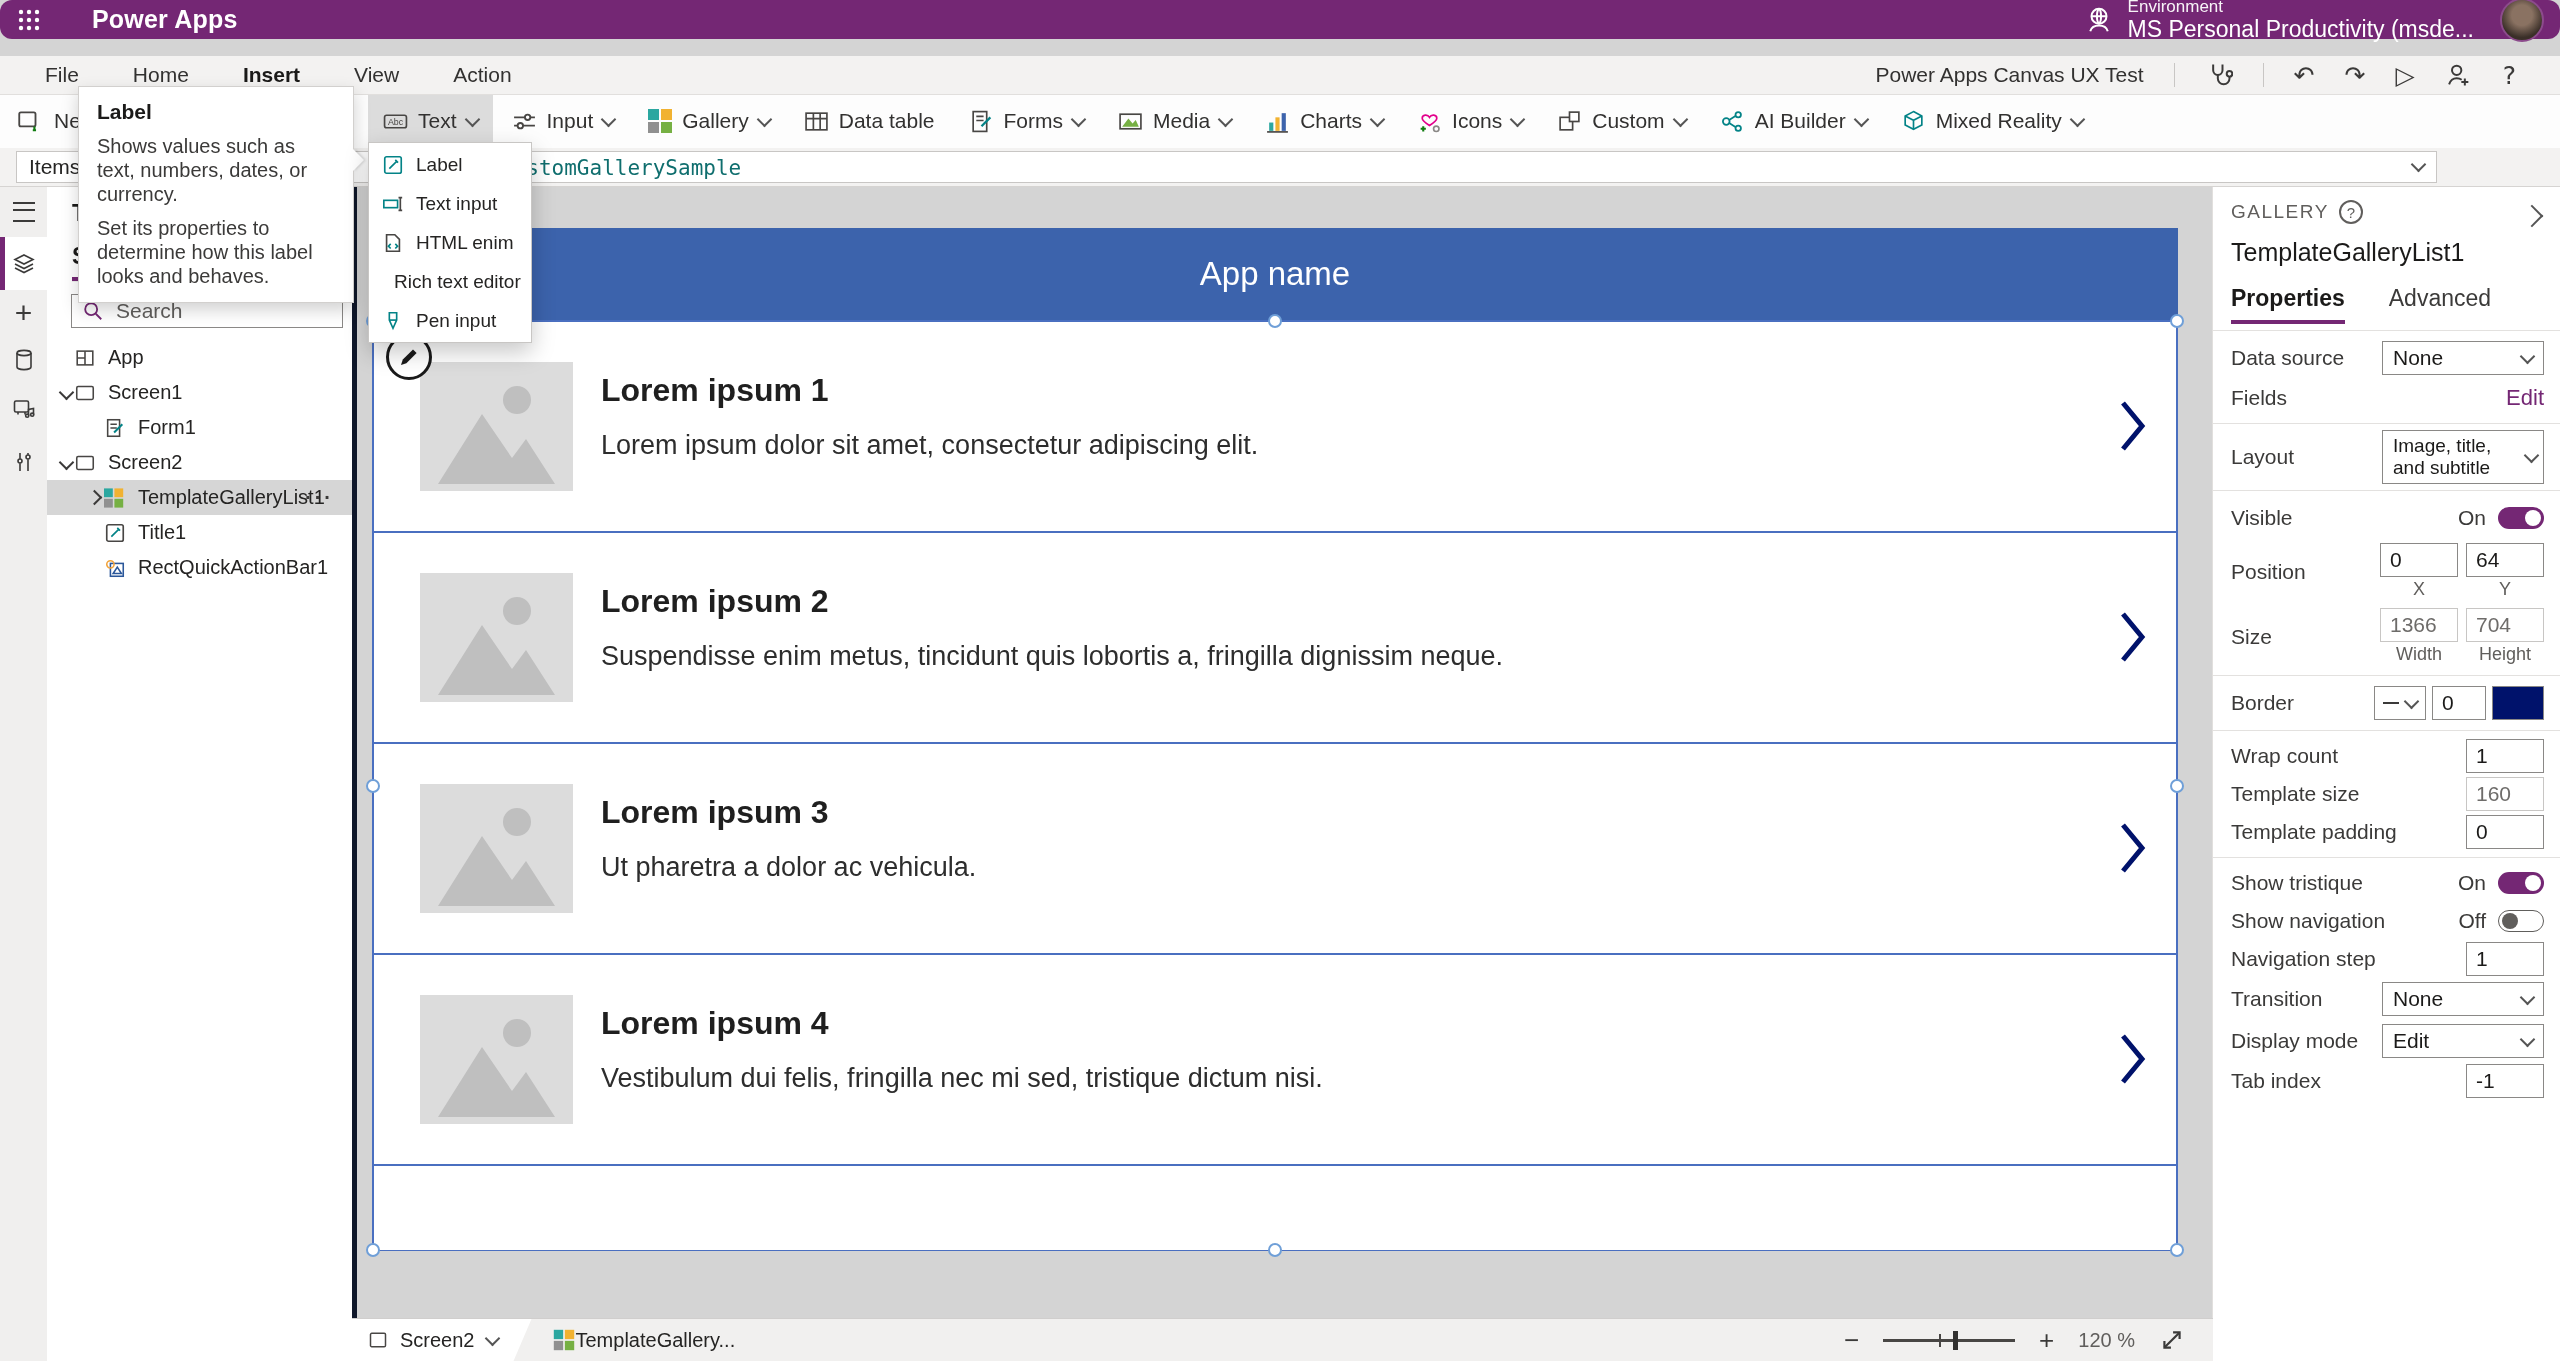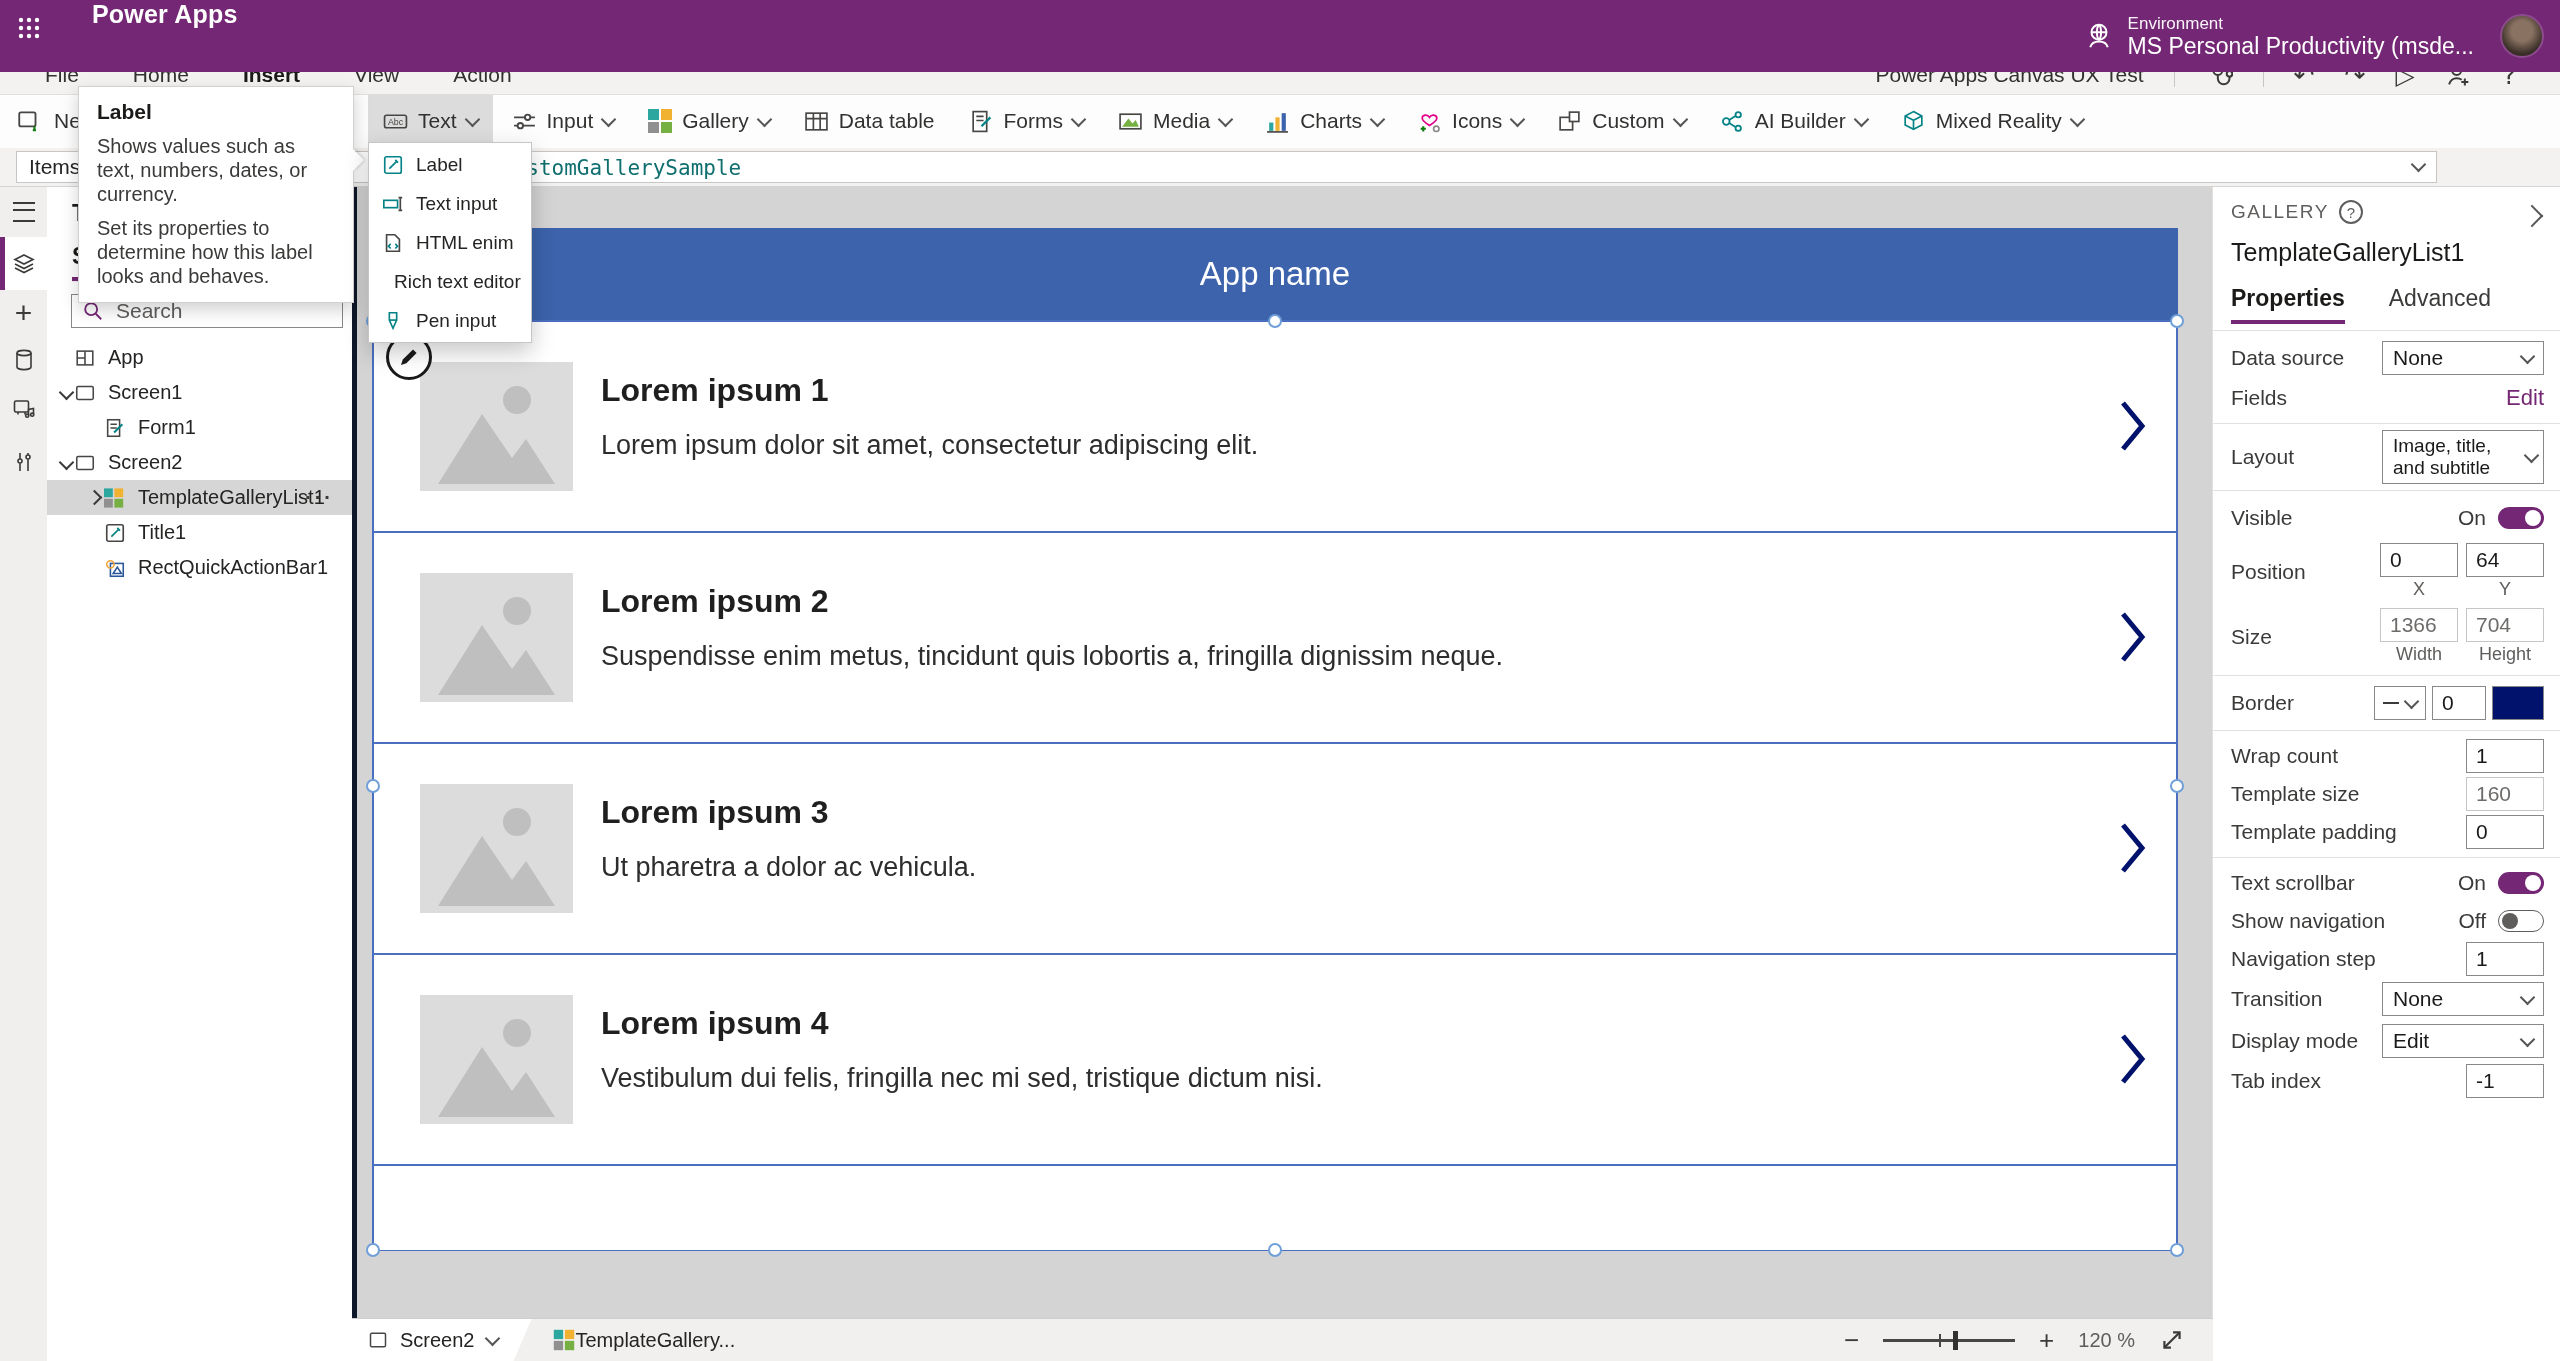--- a/index.html
+++ b/index.html
@@ -1,21 +1,21 @@
 <!DOCTYPE html>
 <html><head>
 <meta charset="utf-8">
 <style>
   html,body{margin:0;padding:0;background:#9e9e9e;}
   .root{position:relative;width:2560px;height:1361px;overflow:hidden;background:#d4d4d4;
         font-family:"Liberation Sans","DejaVu Sans",sans-serif;color:#252423;}
   svg{display:block}
 
   
-  .topbar{position:absolute;left:0;top:0;right:0;height:72px;background:#742774;display:flex;color:#fff;z-index:10;}
+  .topbar{position:absolute;left:0;top:0;right:0;height:39px;background:#742774;display:flex;align-items:center;color:#fff;z-index:10;border-radius:12px;}
   .waffle{width:58px;height:56px;display:flex;align-items:center;justify-content:center;cursor:pointer;}
   .tb-title{font-size:25px;font-weight:bold;margin-left:34px;letter-spacing:.2px;}
   .tb-right{margin-left:auto;display:flex;align-items:center;gap:18px;padding-right:16px;}
   .env{display:flex;align-items:center;gap:14px;}
   .env-l1{font-size:17px;opacity:.95;line-height:19px;}
   .env-l2{font-size:23px;line-height:26px;}
   .avatar{width:44px;height:44px;border-radius:50%;margin-left:8px;
           background:radial-gradient(circle at 50% 38%,#8a7262 0 32%,#3a2f28 70%);border:2px solid #8c4b8c;box-sizing:border-box;}
 
   
@@ -622,21 +622,21 @@
       <span class="p-lbl">Template size</span>
       <div class="inp dis">160</div>
     </div>
     <div class="p-row tight">
       <span class="p-lbl">Template padding</span>
       <div class="inp">0</div>
     </div>
     <div class="p-div"></div>
 
     <div class="p-row tight">
-      <span class="p-lbl">Text scrollbar</span>
+      <span class="p-lbl">Show tristique</span>
       <div class="tglwrap">
         <span>On</span>
         <span class="tgl on"></span>
       </div>
     </div>
     <div class="p-row tight">
       <span class="p-lbl">Show navigation</span>
       <div class="tglwrap">
         <span>Off</span>
         <span class="tgl off"></span>

